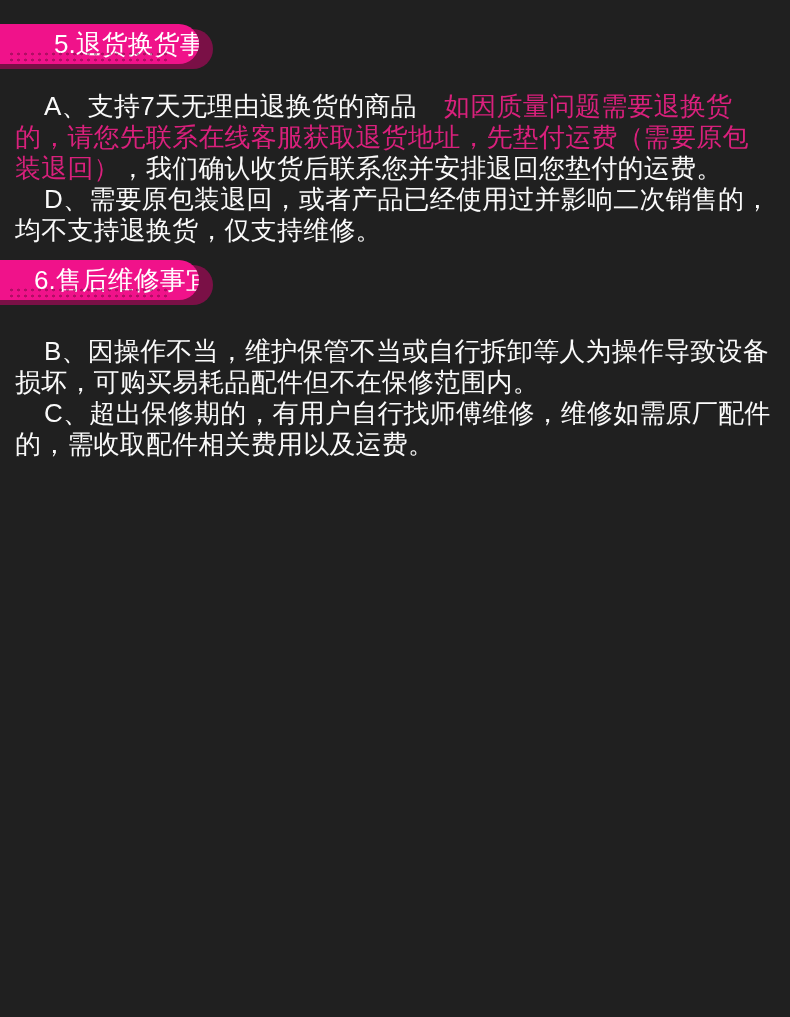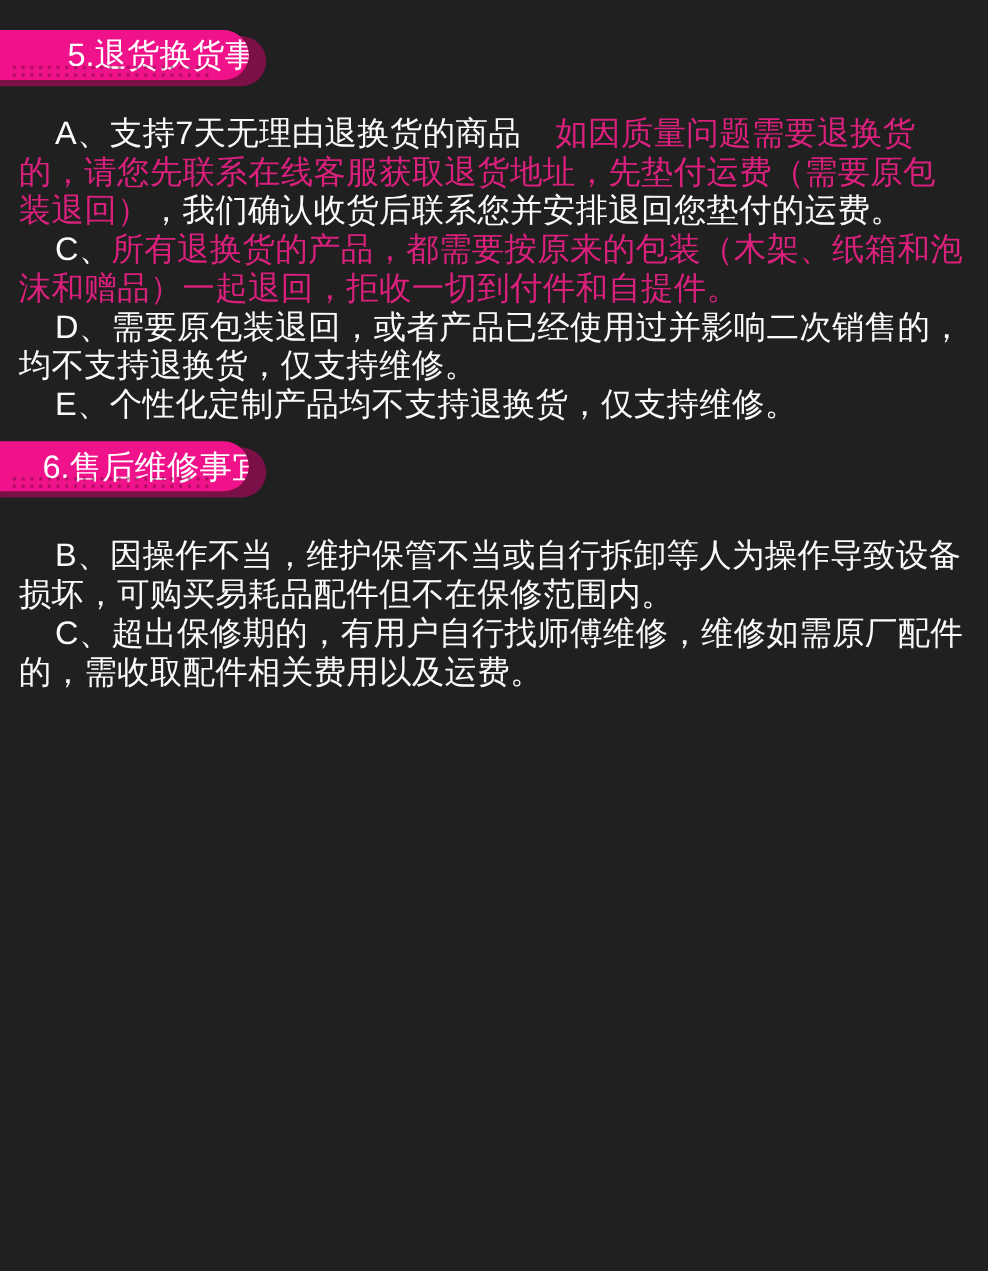--- a/index.html
+++ b/index.html
@@ -80,27 +80,21 @@
 <div class="banner s5">
   <div class="banner-shadow"></div>
   <div class="banner-face">5.退货换货事宜</div>
 </div>
 
 <div class="policy-list list-5">
   <div class="item">
     <span class="seg-white first-indent">A、支持7天无理由退换货的商品</span><span class="seg-pink gap">如因质量问题需要退换货的，请您先联系在线客服获取退货地址，先垫付运费（需要原包装退回）</span><span class="seg-white">，我们确认收货后联系您并安排退回您垫付的运费。</span>
   </div>
   <div class="item">
-    <span class="seg-white first-indent">C、</span><span class="seg-pink">所有退换货的产品，都需要按原来的包装（木架、纸箱和泡沫和赠品）一起退回，拒收一切到付件和自提件。</span>
-  </div>
-  <div class="item">
     <span class="seg-white first-indent">D、需要原包装退回，或者产品已经使用过并影响二次销售的，均不支持退换货，仅支持维修。</span>
-  </div>
-  <div class="item">
-    <span class="seg-white first-indent">E、个性化定制产品均不支持退换货，仅支持维修。</span>
   </div>
 </div>
 
 <div class="banner s6">
   <div class="banner-shadow"></div>
   <div class="banner-face">6.售后维修事宜</div>
 </div>
 
 <div class="policy-list list-6">
   <div class="item">

